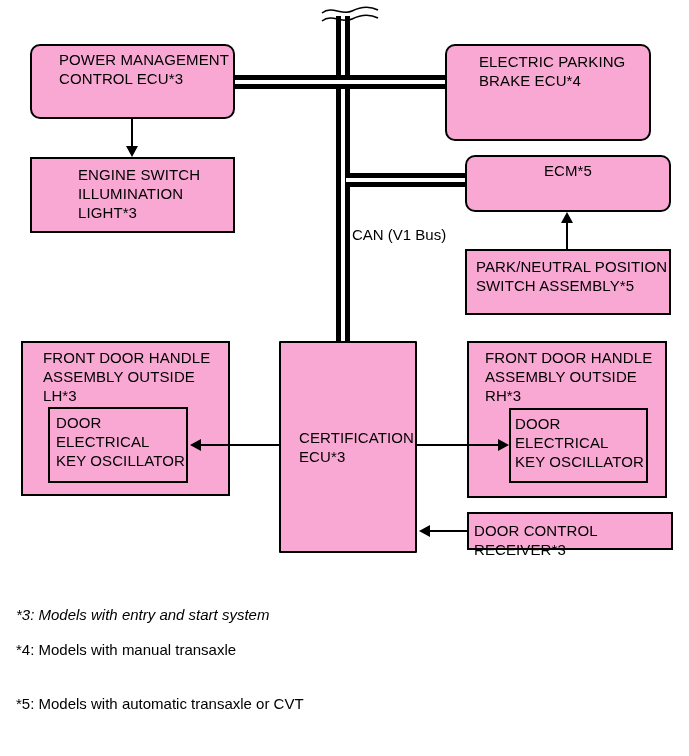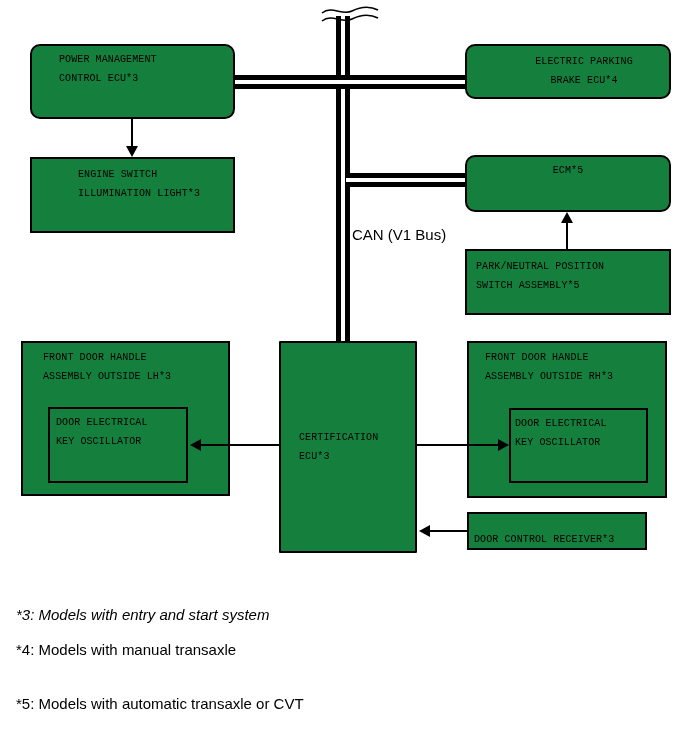--- a/index.html
+++ b/index.html
@@ -11,26 +11,25 @@
     width: 689px;
     height: 756px;
     background: #ffffff;
     overflow: hidden;
   }
 
   
   .box {
     position: absolute;
     border: 2px solid #000;
-    background: #15803d;
-    font-size: 10px;
+    background: #f9a8d4;
+    font-size: 15px;
     line-height: 19px;
     white-space: pre-line;
     letter-spacing: 0.1px;
-    font-family: Liberation Mono, monospace;
   }
   .rounded { border-radius: 10px; }
   .vcenter { display: flex; align-items: center; }
 
   
   .vbus {
     position: absolute;
     border-left: 5px solid #000;
     border-right: 5px solid #000;
     background: #ffffff;
@@ -82,21 +81,21 @@
     <path d="M2,10 C12,2 22,13 32,8 C40,4 50,3 58,7" fill="none" stroke="#000" stroke-width="1.6"></path>
     <path d="M2,18 C12,10 22,21 32,16 C40,12 50,11 58,15" fill="none" stroke="#000" stroke-width="1.6"></path>
   </svg>
 
   <div class="box rounded" style="left:30px; top:44px; width:205px; height:75px; padding:4px 0 0 27px;">POWER MANAGEMENT
 CONTROL ECU*3</div>
 
   <div class="box" style="left:30px; top:157px; width:205px; height:76px; padding:6px 0 0 46px;">ENGINE SWITCH
 ILLUMINATION LIGHT*3</div>
 
-  <div class="box rounded" style="left:465px; top:44px; width:206px; height:55px; padding:6px 0 0 32px;text-align:center;">ELECTRIC PARKING
+  <div class="box rounded" style="left:445px; top:44px; width:206px; height:97px; padding:6px 0 0 32px;">ELECTRIC PARKING
 BRAKE ECU*4</div>
 
   <div class="box rounded" style="left:465px; top:155px; width:206px; height:57px; padding-top:4px; text-align:center;">ECM*5</div>
 
   <div class="box" style="left:465px; top:249px; width:206px; height:66px; padding:6px 0 0 9px;">PARK/NEUTRAL POSITION
 SWITCH ASSEMBLY*5</div>
 
   <div class="box" style="left:21px; top:341px; width:209px; height:155px; padding:5px 0 0 20px;">FRONT DOOR HANDLE
 ASSEMBLY OUTSIDE LH*3</div>
 
@@ -105,21 +104,21 @@
 
   <div class="box rounded vcenter" style="left:279px; top:341px; width:138px; height:212px; padding-left:18px; border-radius:1px;">CERTIFICATION
 ECU*3</div>
 
   <div class="box" style="left:467px; top:341px; width:200px; height:157px; padding:5px 0 0 16px;">FRONT DOOR HANDLE
 ASSEMBLY OUTSIDE RH*3</div>
 
   <div class="box" style="left:509px; top:408px; width:139px; height:75px; padding:4px 0 0 4px;">DOOR ELECTRICAL
 KEY OSCILLATOR</div>
 
-  <div class="box" style="left:467px; top:512px; width:180px; height:38px; padding:16px 0 0 5px;">DOOR CONTROL RECEIVER*3</div>
+  <div class="box" style="left:467px; top:512px; width:206px; height:38px; padding:7px 0 0 5px;">DOOR CONTROL RECEIVER*3</div>
 
   <div class="floating-label" style="left:352px; top:194px;margin-top:32px;">CAN (V1 Bus)</div>
 
   <div class="shaft" style="left:131px; top:119px; width:2px; height:28px;"></div>
   <div class="tri tri-down" style="left:126px; top:146px;"></div>
 
   <div class="shaft" style="left:566px; top:222px; width:2px; height:27px;"></div>
   <div class="tri tri-up" style="left:561px; top:212px;"></div>
 
   <div class="shaft" style="left:200px; top:444px; width:79px; height:2px;"></div>

